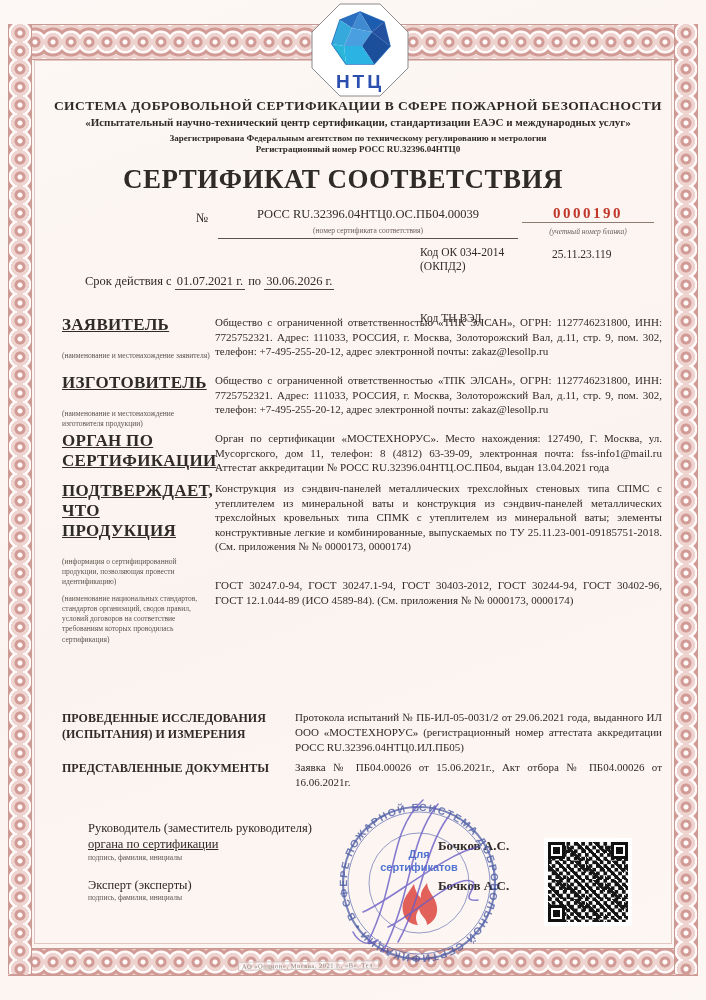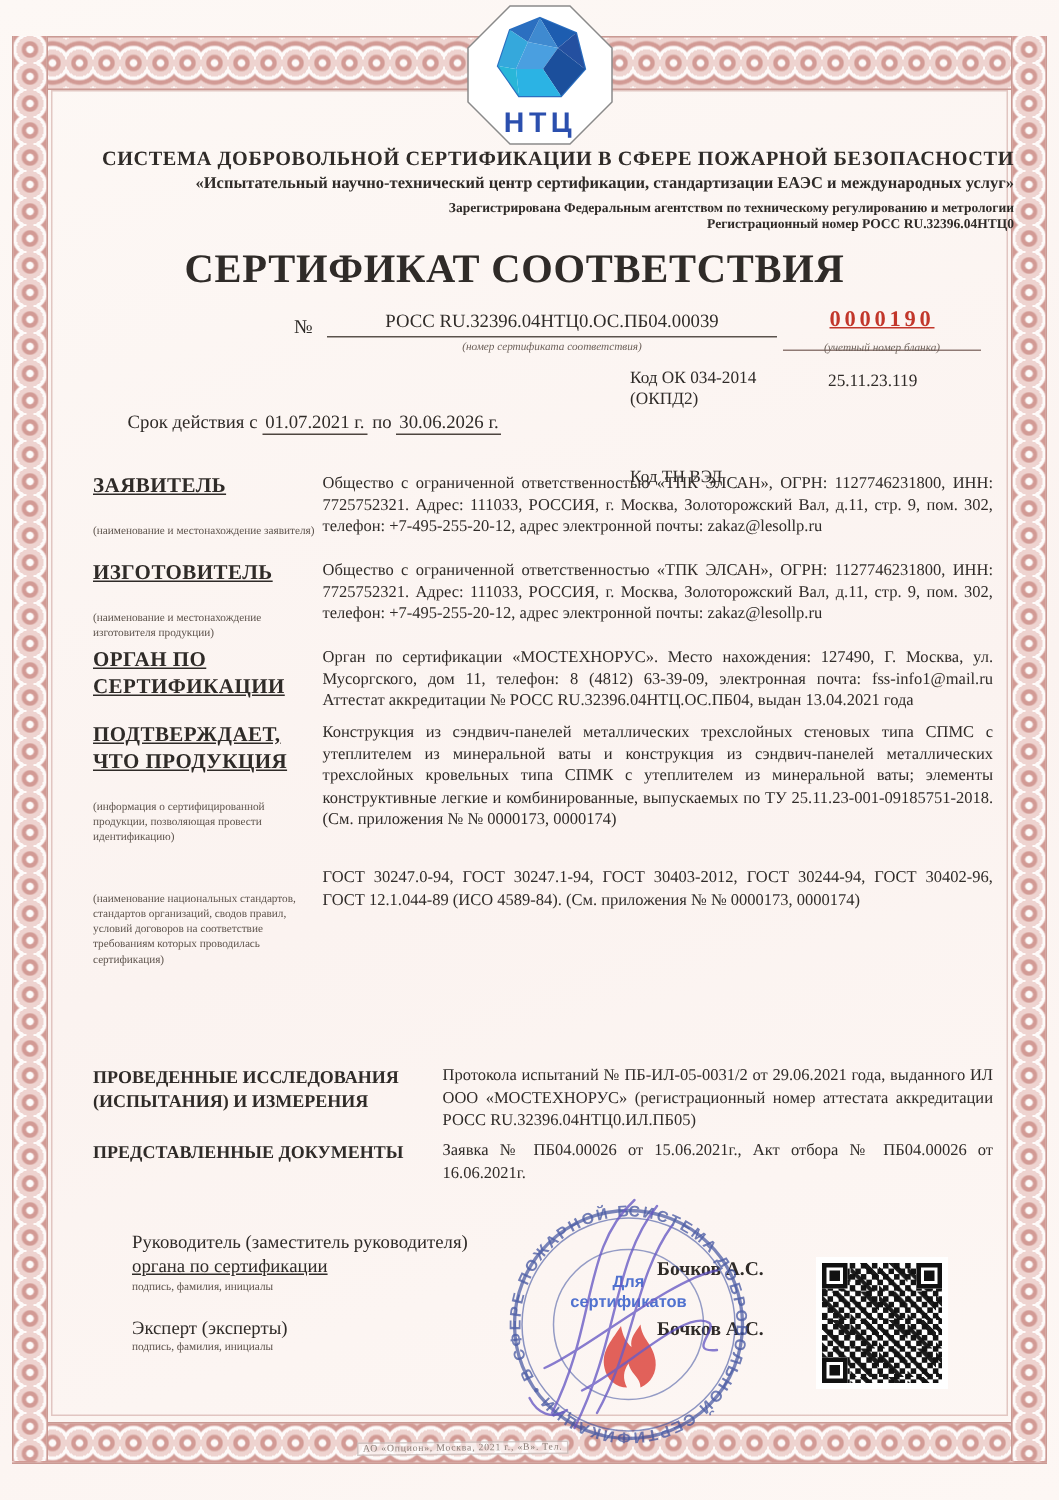--- a/index.html
+++ b/index.html
@@ -21,42 +21,42 @@
     border-left:1px solid #c99a94;border-right:1px solid #c99a94;
   }
   .band.top{left:8px;right:8px;top:24px;height:34px;}
   .band.bottom{left:8px;right:8px;top:948px;height:26px;}
   .band.left{left:8px;width:22px;top:24px;height:950px;}
   .band.right{right:8px;width:22px;top:24px;height:950px;}
   .inner-frame{position:absolute;left:34px;top:60px;right:34px;bottom:56px;border:1px solid rgba(193,139,134,.45);pointer-events:none;}
   
   .logo{position:absolute;left:296px;top:2px;width:128px;height:98px;}
   
-  .hdr{position:absolute;left:40px;right:30px;text-align:right;}
+  .hdr{position:absolute;left:40px;right:30px;text-align:center;}
   .hdr1{top:98px;font-size:13.5px;font-weight:bold;letter-spacing:.4px;}
   .hdr2{top:116px;font-size:11px;font-weight:bold;}
   .hdr3{top:133px;font-size:9px;font-weight:bold;}
   .hdr4{top:144px;font-size:9px;font-weight:bold;}
   .title{position:absolute;left:0;right:20px;top:164px;text-align:center;font-size:27px;font-weight:bold;letter-spacing:.5px;}
   
   .no-sign{position:absolute;left:196px;top:210px;font-size:13px;}
-  .cert-no{position:absolute;left:218px;top:207px;width:300px;text-align:center;font-size:12.5px;border-bottom:1px solid #5a524c;padding-bottom:2px;}
-  .cert-no-cap{position:absolute;left:218px;top:226px;width:300px;text-align:center;font-size:7.5px;font-style:italic;color:#6b5f58;}
-  .blank-no{position:absolute;left:522px;top:205px;width:132px;text-align:center;font-size:15px;font-weight:bold;letter-spacing:2.5px;color:#c2372b;border-bottom:1px solid #8f7a74;padding-bottom:11px;text-decoration:underline;}
+  .cert-no{position:absolute;left:218px;top:207px;width:300px;text-align:center;font-size:12.5px;border-bottom:1px solid #5a524c;padding-bottom:16px;}
+  .cert-no-cap{position:absolute;left:218px;top:226px;width:300px;text-align:center;font-size:7.5px;color:#6b5f58;}
+  .blank-no{position:absolute;left:522px;top:205px;width:132px;text-align:center;font-size:15px;font-weight:bold;letter-spacing:2.5px;color:#c2372b;border-bottom:1px solid #8f7a74;padding-bottom:0;}
   .blank-cap{position:absolute;left:522px;top:227px;width:132px;text-align:center;font-size:7.5px;font-style:italic;color:#6b5f58;}
   .okpd1{position:absolute;left:420px;top:246px;font-size:11.5px;}
   .okpd2{position:absolute;left:420px;top:260px;font-size:11.5px;}
   .okpd-val{position:absolute;left:552px;top:248px;font-size:11.5px;}
   .validity{position:absolute;left:85px;top:274px;font-size:12.5px;text-align:center;}
   .validity .date{border-bottom:1px solid #4d453f;padding:0 2px 1px;}
   .tnved{position:absolute;left:420px;top:280px;font-size:11.5px;margin-top:32px;}
   
   .sec{position:absolute;left:62px;width:600px;}
   .sec .lab{position:absolute;left:0;top:0;width:148px;}
-  .sec .lab .t{font-size:14px;font-weight:bold;text-decoration:underline;letter-spacing:.3px;}
+  .sec .lab .t{font-size:17px;font-weight:bold;text-decoration:underline;letter-spacing:.3px;}
   .sec .lab .n{font-size:7.5px;color:#5e544d;margin-top:16px;line-height:1.35;}
   .sec .bod{position:absolute;left:153px;top:0;width:447px;font-size:11px;line-height:1.32;text-align:justify;}
   .s0{top:315px;} .s1{top:373px;} .s2{top:431px;} .s3{top:481px;} .s4{top:578px;}
   .wsec{position:absolute;left:62px;width:600px;}
   .wsec .lab{position:absolute;left:0;top:0;width:228px;font-size:12px;font-weight:bold;line-height:1.35;}
   .wsec .bod{position:absolute;left:233px;top:0;width:367px;font-size:11px;line-height:1.35;text-align:justify;}
   .w0{top:710px;} .w1{top:760px;}
   
   .sig1{position:absolute;left:88px;top:820px;font-size:12.5px;line-height:1.3;}
   .sig1 .u{text-decoration:underline;}

